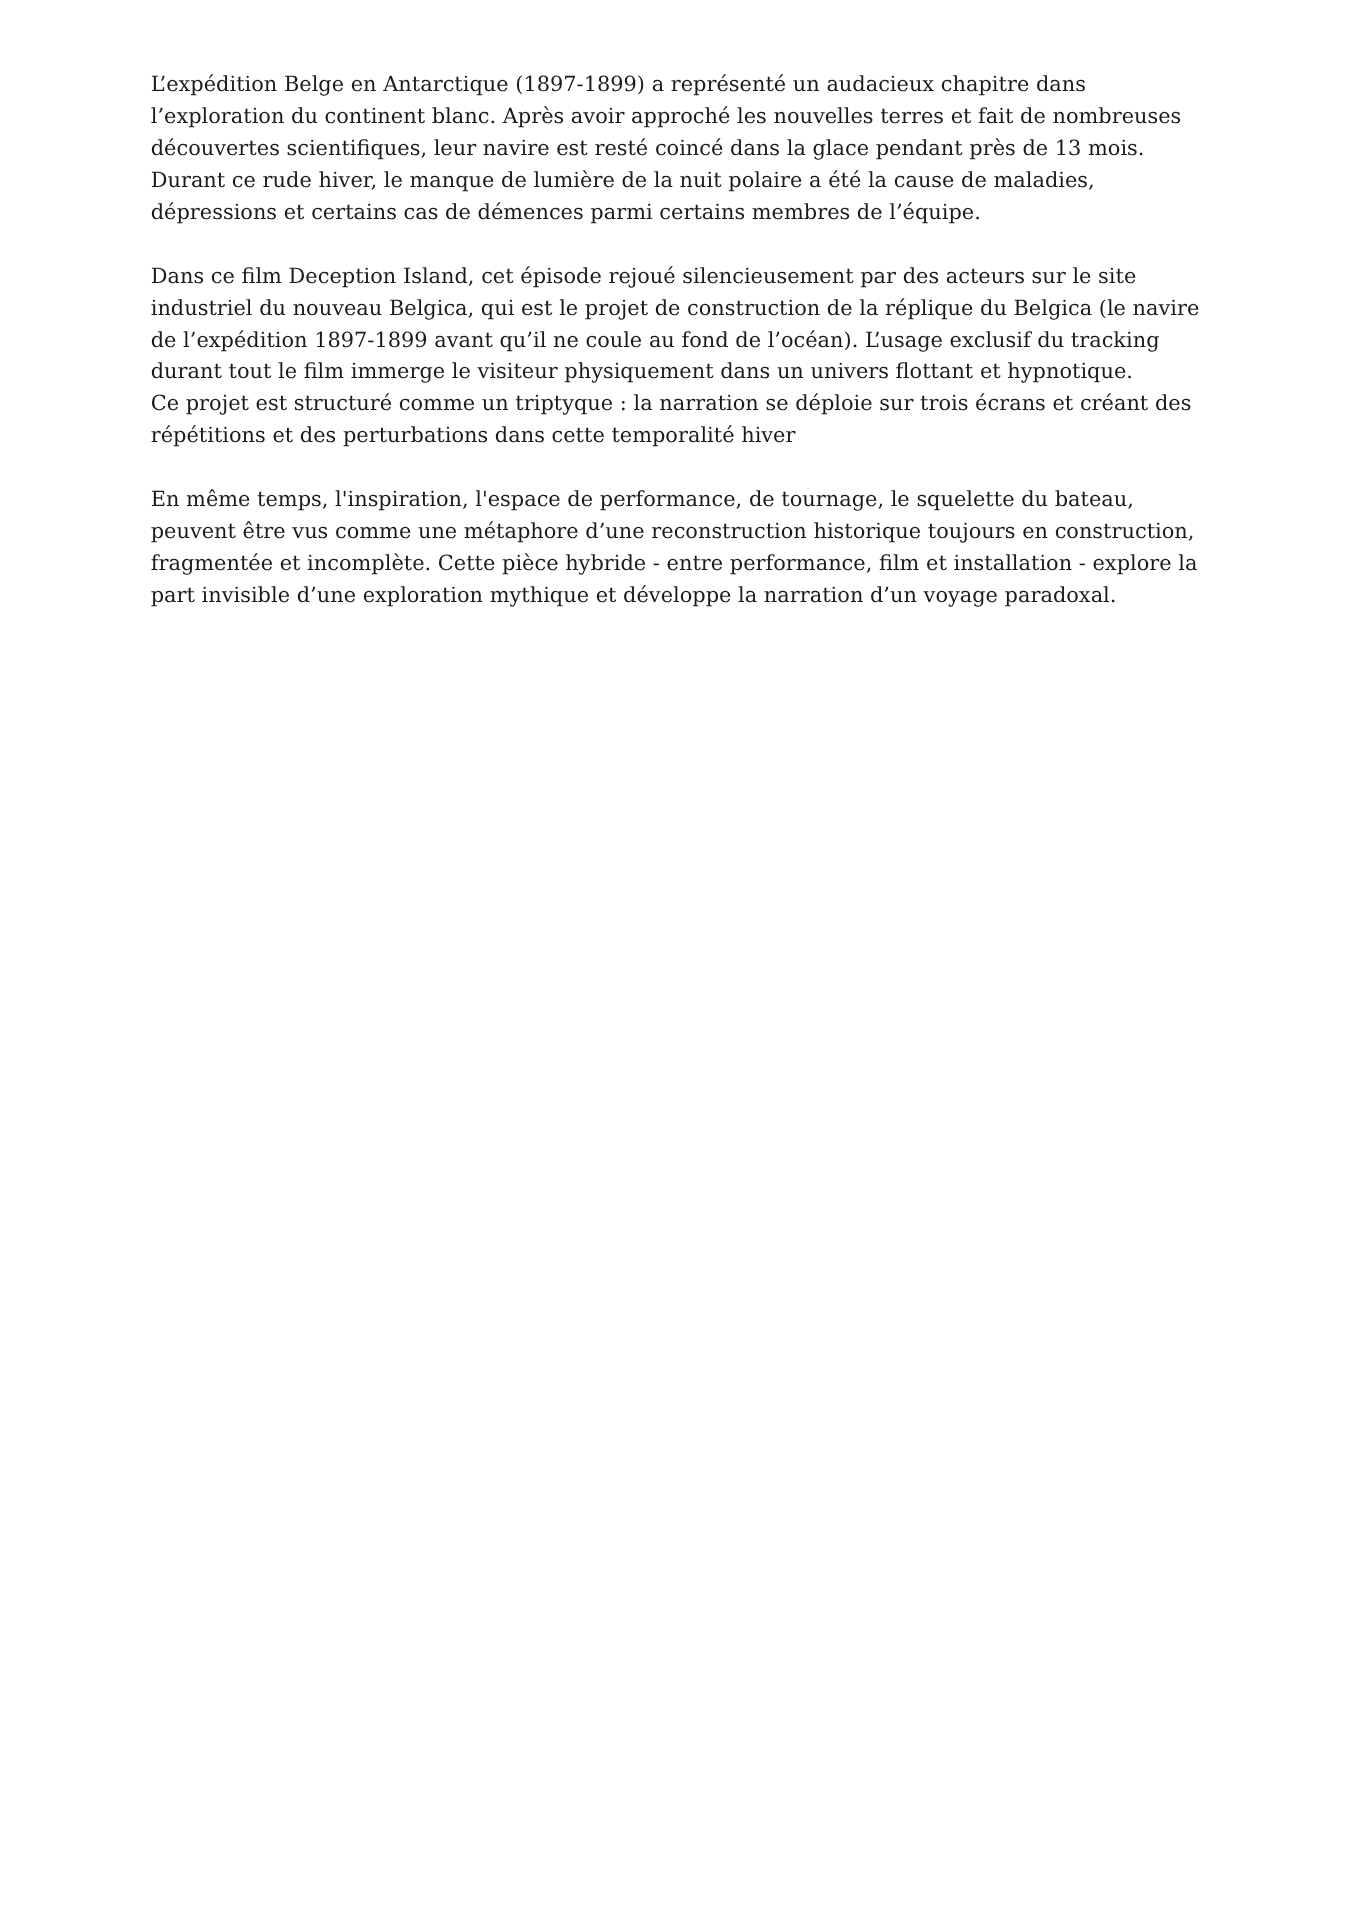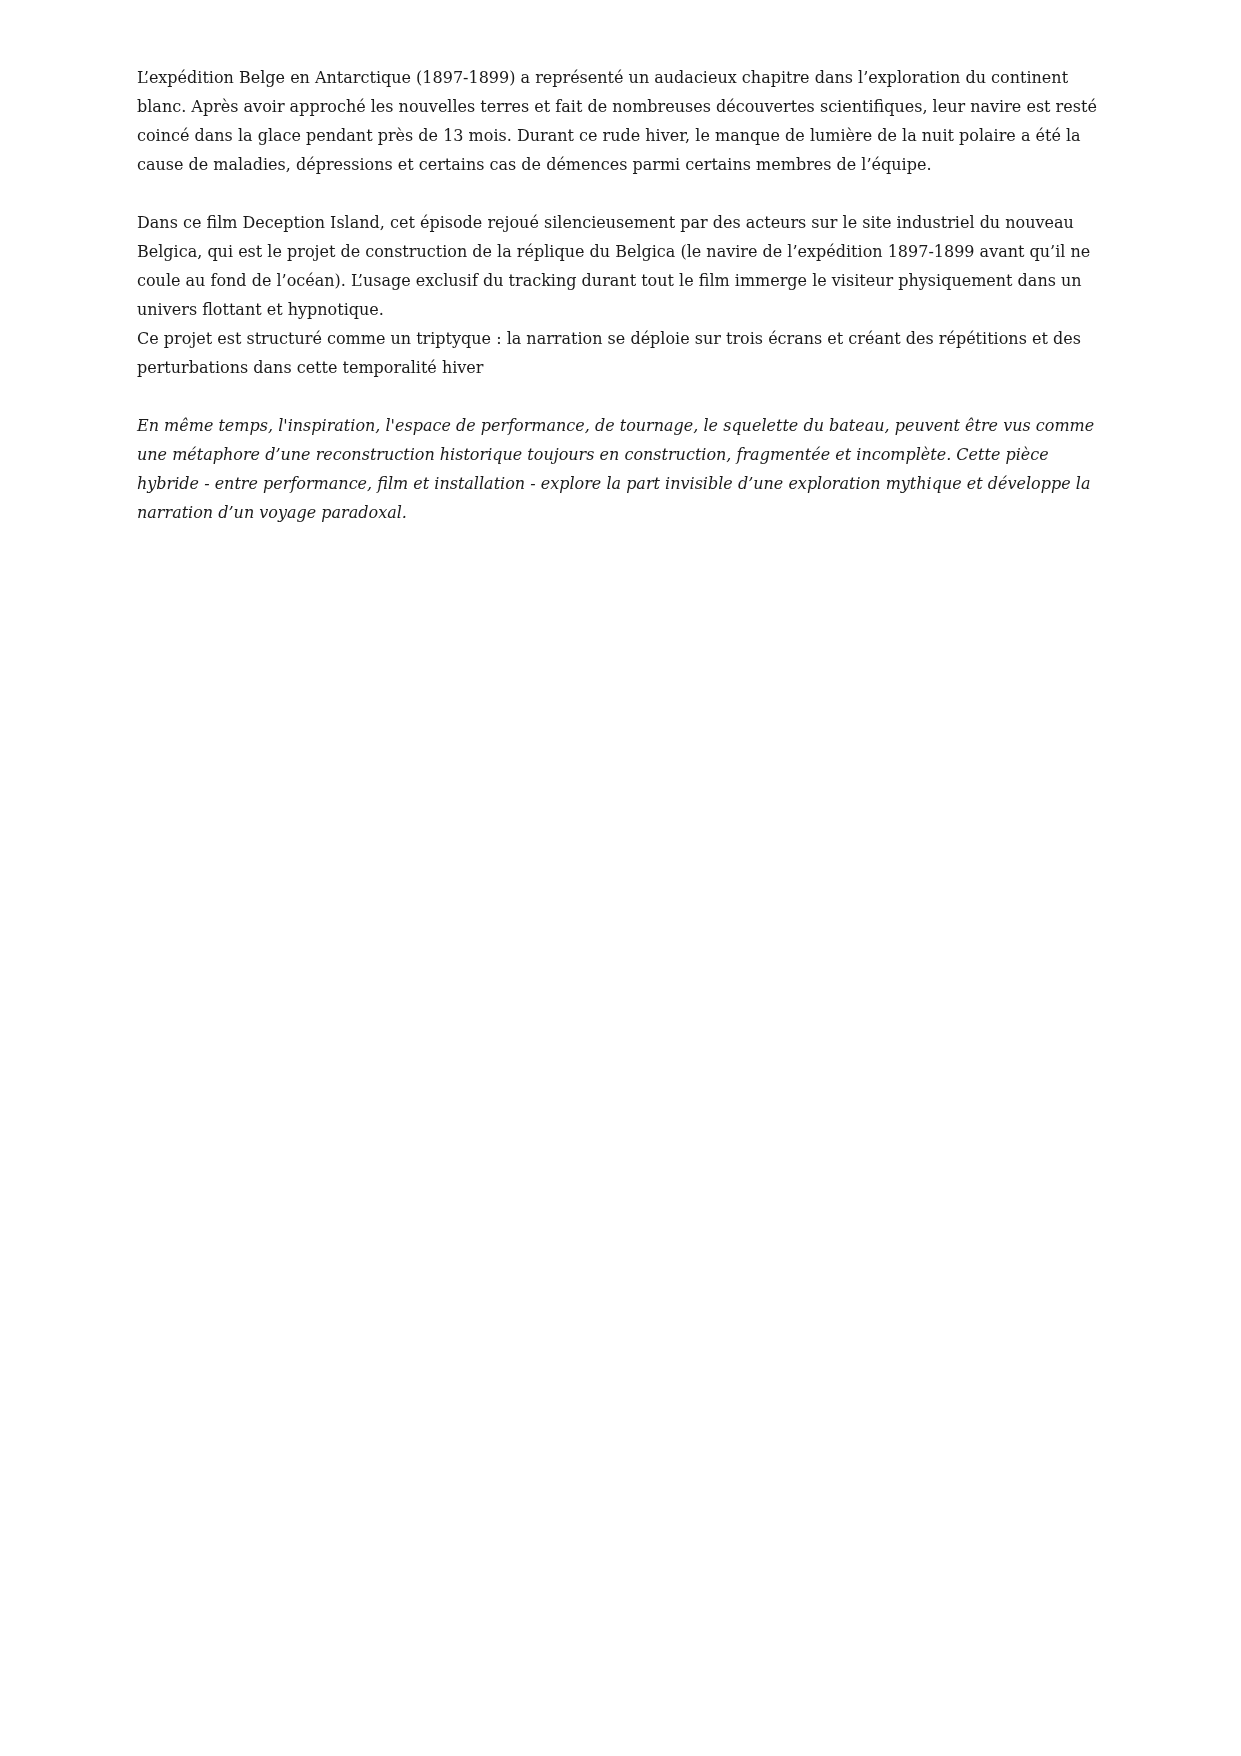--- a/index.html
+++ b/index.html
@@ -17,27 +17,26 @@
     color: #1a1a1a;
   }
   .content {
     position: absolute;
     top: 63px;
     left: 137px;
     width: 975px;
   }
   .para {
     margin: 0 0 29px 0;
-    font-size: 16px;
+    font-size: 19px;
     line-height: 29px;
     white-space: pre-line;
     text-align: left;
   }
   .para.italic {
-    font-style: italic;
   }
 </style>
 </head>
 <body>
 
 <div class="page">
   <div class="content">
     <p class="para">L’expédition Belge en Antarctique (1897-1899) a représenté un audacieux chapitre dans l’exploration du continent blanc. Après avoir approché les nouvelles terres et fait de nombreuses découvertes scientifiques, leur navire est resté coincé dans la glace pendant près de 13 mois. Durant ce rude hiver, le manque de lumière de la nuit polaire a été la cause de maladies, dépressions et certains cas de démences parmi certains membres de l’équipe.</p>
     <p class="para">Dans ce film Deception Island, cet épisode rejoué silencieusement par des acteurs sur le site industriel du nouveau Belgica, qui est le projet de construction de la réplique du Belgica (le navire de l’expédition 1897-1899 avant qu’il ne coule au fond de l’océan). L’usage exclusif du tracking durant tout le film immerge le visiteur physiquement dans un univers flottant et hypnotique.
 Ce projet est structuré comme un triptyque : la narration se déploie sur trois écrans et créant des répétitions et des perturbations dans cette temporalité hiver</p>

